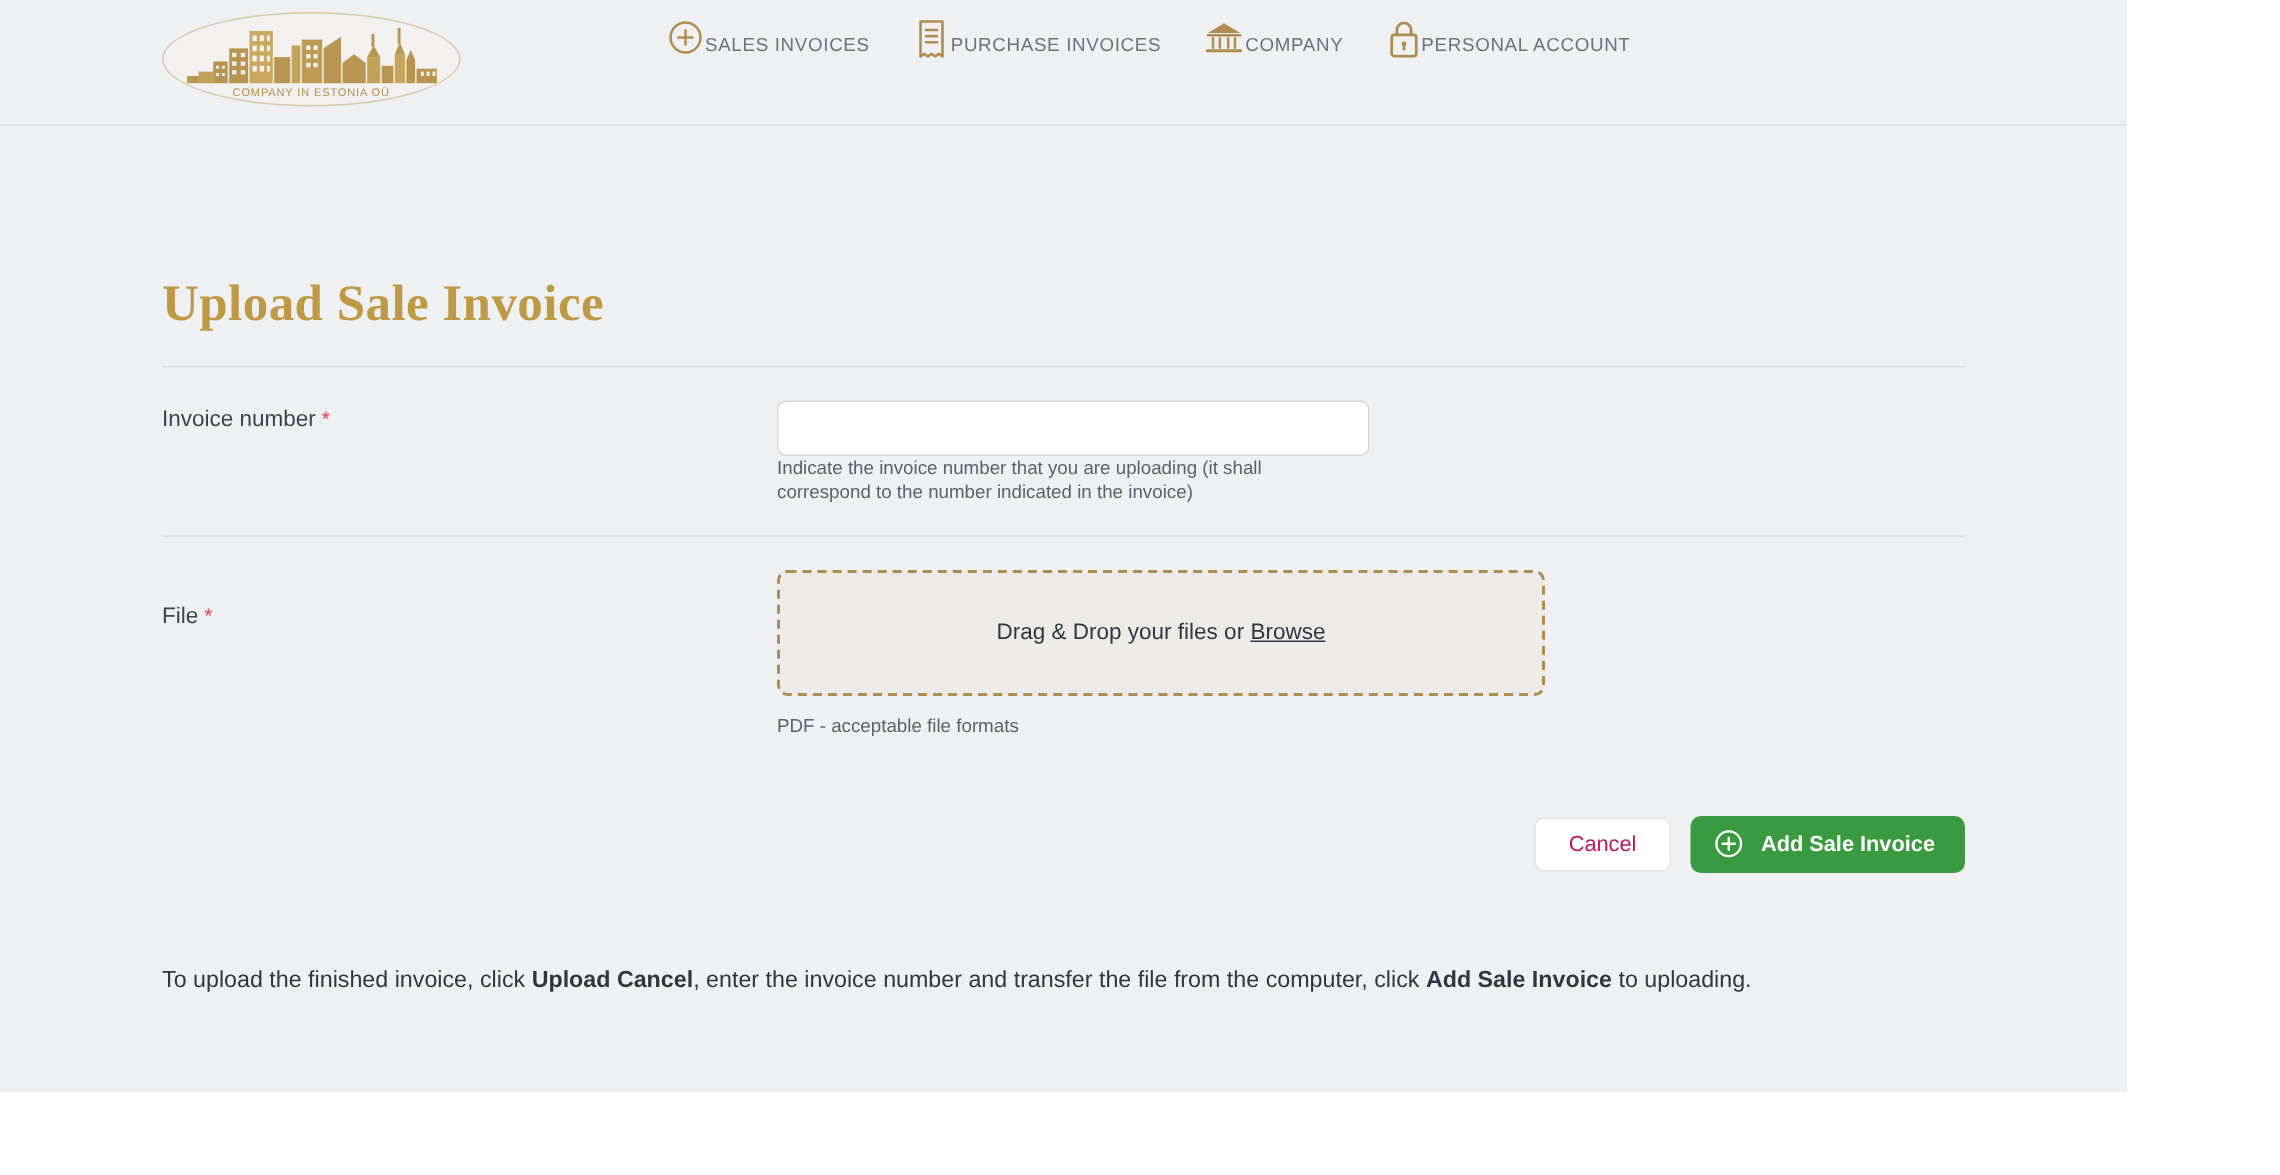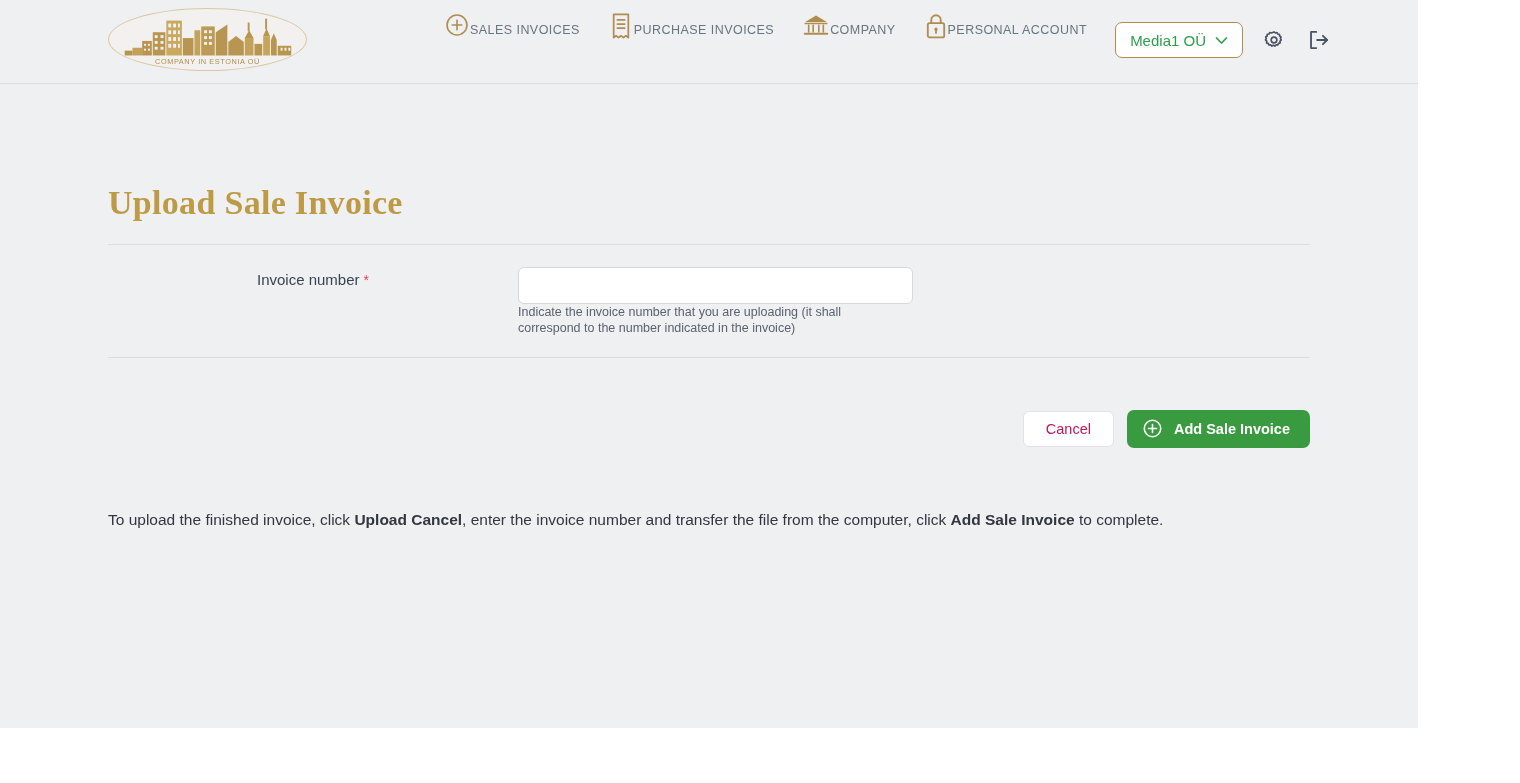--- a/index.html
+++ b/index.html
@@ -132,21 +132,20 @@
     display: flex;
     align-items: flex-start;
     padding-top: 22px;
   }
   .row-label {
     width: 410px;
     flex: 0 0 410px;
     font-size: 15px;
     color: #3b4252;
     padding-top: 4px;
-    text-align: center;
   }
   .req { color: #e5474b; font-size: 14px; margin-left: 4px; }
 
   .row-field { flex: 1 1 auto; }
 
   .text-input {
     display: block;
     width: 395px;
     height: 37px;
     background: #ffffff;
@@ -339,45 +338,20 @@
             <path d="M6.6 10.4V7.4a4.4 4.4 0 0 1 8.8 0v3"></path>
             <circle cx="11" cy="16" r="1.5" fill="currentColor" stroke="none"></circle>
             <line x1="11" y1="16.8" x2="11" y2="19.4"></line>
           </svg>
         </span>
         <span class="nav-label">PERSONAL ACCOUNT</span>
       </a>
 
     </nav>
 
-    <div class="header-right">
-      <div class="company-pill">
-        <span class="company-name">Media1 OÜ</span>
-        <span class="chev">
-          <svg width="13" height="9" viewBox="0 0 13 9" fill="none" stroke="currentColor" stroke-width="1.7" stroke-linecap="round" stroke-linejoin="round">
-            <polyline points="1.5,2 6.5,7 11.5,2"></polyline>
-          </svg>
-        </span>
-      </div>
-
-      <span class="icon-btn">
-        <svg width="22" height="22" viewBox="0 0 24 24" fill="none" stroke="currentColor" stroke-width="1.8" stroke-linejoin="round">
-          <path d="M12 3.2l1.5 1.1 1.8-.5.8 1.7 1.9.2.1 1.9 1.6 1-.7 1.8.9 1.6-1.4 1.3.2 1.9-1.8.5-.7 1.8-1.9-.2-1.4 1.3-1.6-1-1.6 1-1.4-1.3-1.9.2-.7-1.8-1.8-.5.2-1.9-1.4-1.3.9-1.6-.7-1.8 1.6-1 .1-1.9 1.9-.2.8-1.7 1.8.5z"></path>
-          <circle cx="12" cy="12" r="3.1"></circle>
-        </svg>
-      </span>
-
-      <span class="icon-btn">
-        <svg width="23" height="22" viewBox="0 0 24 22" fill="none" stroke="currentColor" stroke-width="1.9" stroke-linecap="round" stroke-linejoin="round">
-          <path d="M9.6 2.6H4.2v16.8h5.4"></path>
-          <line x1="10.6" y1="11" x2="20.6" y2="11"></line>
-          <polyline points="16.6,6.6 21,11 16.6,15.4"></polyline>
-        </svg>
-      </span>
-    </div>
 
   </div>
 
   <div class="content">
 
     <h1 class="page-title">Upload Sale Invoice</h1>
 
     <div class="rule"></div>
 
     <div class="form-row">
@@ -385,31 +359,45 @@
         <span>Invoice number</span><span class="req">*</span>
       </div>
       <div class="row-field">
         <input class="text-input" type="text" value="" placeholder="" style="">
         <div class="hint">Indicate the invoice number that you are uploading (it shall correspond to the number indicated in the invoice)</div>
       </div>
     </div>
 
     <div class="rule" style="margin-top:20px"></div>
 
+    <div class="form-row">
+      <div class="row-label" style="padding-top:22px">
+        <span>File</span><span class="req">*</span>
+      </div>
+      <div class="row-field">
+        <div class="dropzone">
+          <span class="dz-text">
+            <span>Drag &amp; Drop your files or</span>
+            <span class="dz-browse">Browse</span>
+          </span>
+        </div>
+        <div class="hint hint-tight">PDF - acceptable file formats</div>
+      </div>
+    </div>
 
     <div class="actions">
       <button class="btn-cancel">Cancel</button>
       <button class="btn-primary">
         <span>
           <svg width="21" height="21" viewBox="0 0 24 24" fill="none" stroke="#ffffff" stroke-width="1.8" stroke-linecap="round">
             <circle cx="12" cy="12" r="9.4"></circle>
             <line x1="12" y1="7.4" x2="12" y2="16.6"></line>
             <line x1="7.4" y1="12" x2="16.6" y2="12"></line>
           </svg>
         </span>
         <span>Add Sale Invoice</span>
       </button>
     </div>
 
-    <div class="footnote"><span>To upload the finished invoice, click </span><b>Upload Cancel</b><span>, enter the invoice number and transfer the file from the computer, click </span><b>Add Sale Invoice</b><span> to complete.</span></div>
+    <div class="footnote"><span>To upload the finished invoice, click </span><b>Upload Cancel</b><span>, enter the invoice number and transfer the file from the computer, click </span><b>Add Sale Invoice</b><span> to uploading.</span></div>
 
   </div>
 </div>
 
 </body></html>

